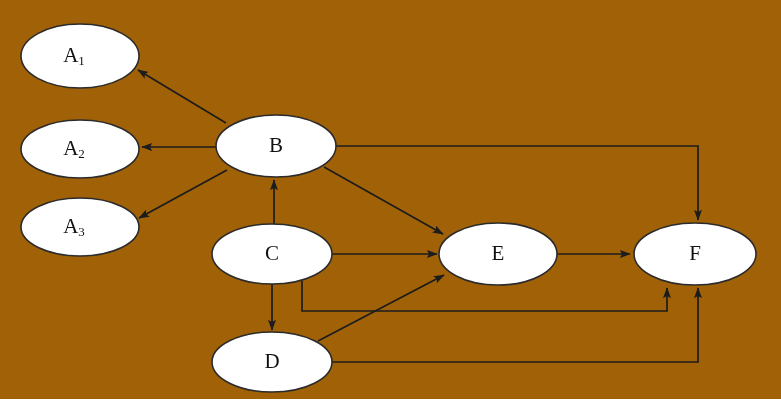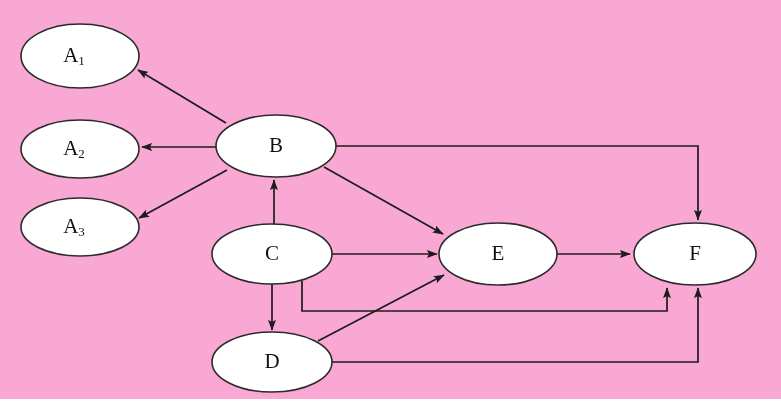--- a/index.html
+++ b/index.html
@@ -7,21 +7,21 @@
     padding: 0;
     background: #ffffff;
   }
   body {
     font-family: "Liberation Serif", "DejaVu Serif", serif;
   }
   #canvas {
     position: relative;
     width: 781px;
     height: 399px;
-    background: #f9a8d4;
+    background: #a16207;
     overflow: hidden;
   }
   #graph {
     position: absolute;
     top: 0;
     left: 0;
     width: 781px;
     height: 407px;
   }
   .node-ellipse {

